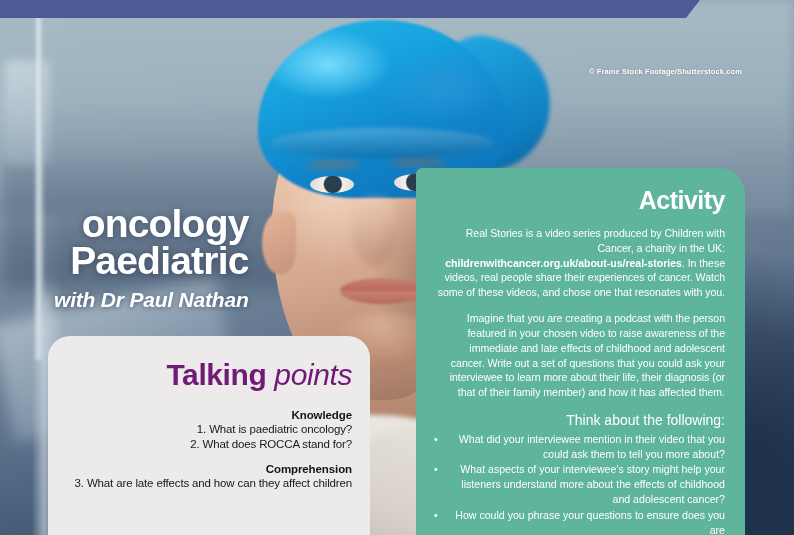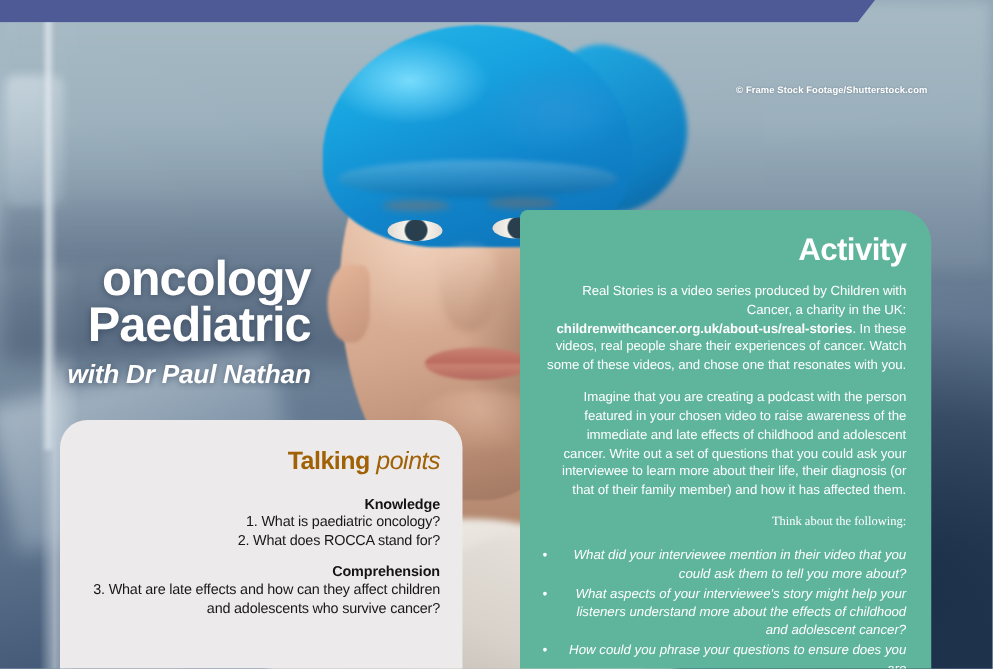--- a/index.html
+++ b/index.html
@@ -233,22 +233,22 @@
   .talking-card {
     position: absolute;
     left: 48px; top: 336px;
     width: 322px; height: 199px;
     background: #eceaea;
     border-radius: 22px 22px 0 0;
     padding: 22px 18px 0 20px;
     overflow: hidden;
   }
   .talking-head {
-    font-size: 20px;
-    color: #a16207;
+    font-size: 30px;
+    color: #701a75;
     letter-spacing: -0.4px;
     margin-bottom: 17px;
   }
   .talking-head .b { font-weight: 800; }
   .talking-head .i { font-style: italic; font-weight: 300; }
 
   .tp-section-title {
     font-size: 11.5px;
     font-weight: 800;
     color: #141414;
@@ -281,32 +281,30 @@
     margin-bottom: 11px;
   }
   .act-p {
     font-size: 10.6px;
     line-height: 1.40;
     margin-bottom: 11px;
     letter-spacing: -0.05px;
   }
   .act-p .b { font-weight: 800; margin-top: 28px; }
   .act-lead {
-    font-size: 10px;
+    font-size: 14px;
     line-height: 1.40;
-    margin-bottom: 12px;
-    font-family: Liberation Serif, serif;
+    margin-bottom: 1px;
   }
   .act-bullet {
     font-size: 10.6px;
     line-height: 1.40;
     padding-left: 9px;
     position: relative;
     margin-bottom: 1px;
-    font-style: italic;
   }
   .act-bullet::before {
     content: "\2022";
     position: absolute;
     left: 0; top: 0;
   }
 </style>
 </head>
 <body>
 
@@ -356,21 +354,20 @@
       <div class="tp-section-title">Knowledge</div>
       <div class="tp-item">1. What is paediatric oncology?</div>
       <div class="tp-item">2. What does ROCCA stand for?</div>
     </div>
 
     <div class="tp-gap"></div>
 
     <div>
       <div class="tp-section-title">Comprehension</div>
       <div class="tp-item">3. What are late effects and how can they affect children</div>
-      <div class="tp-item">    and adolescents who survive cancer?</div>
     </div>
   </div>
 
   <div class="activity-panel">
     <div class="activity-head">Activity</div>
 
     <div class="act-p"><span>Real Stories is a video series produced by Children with Cancer, a charity in the UK: </span><span class="b">childrenwithcancer.org.uk/about-us/real-stories</span><span>. In these videos, real people share their experiences of cancer. Watch some of these videos, and chose one that resonates with you.</span></div>
 
     <div class="act-p">Imagine that you are creating a podcast with the person featured in your chosen video to raise awareness of the immediate and late effects of childhood and adolescent cancer. Write out a set of questions that you could ask your interviewee to learn more about their life, their diagnosis (or that of their family member) and how it has affected them.</div>
 

